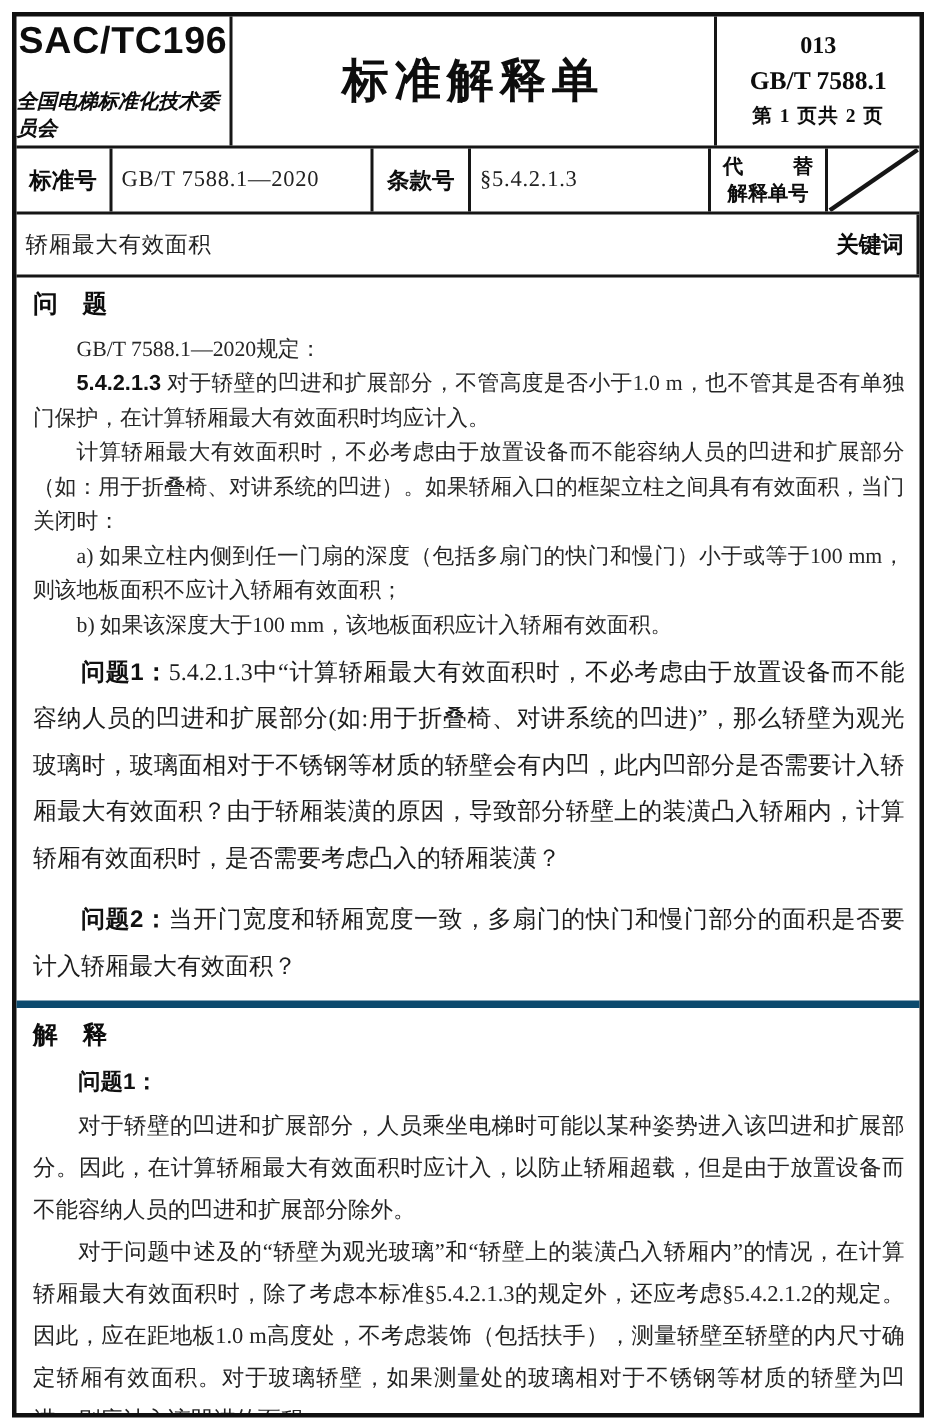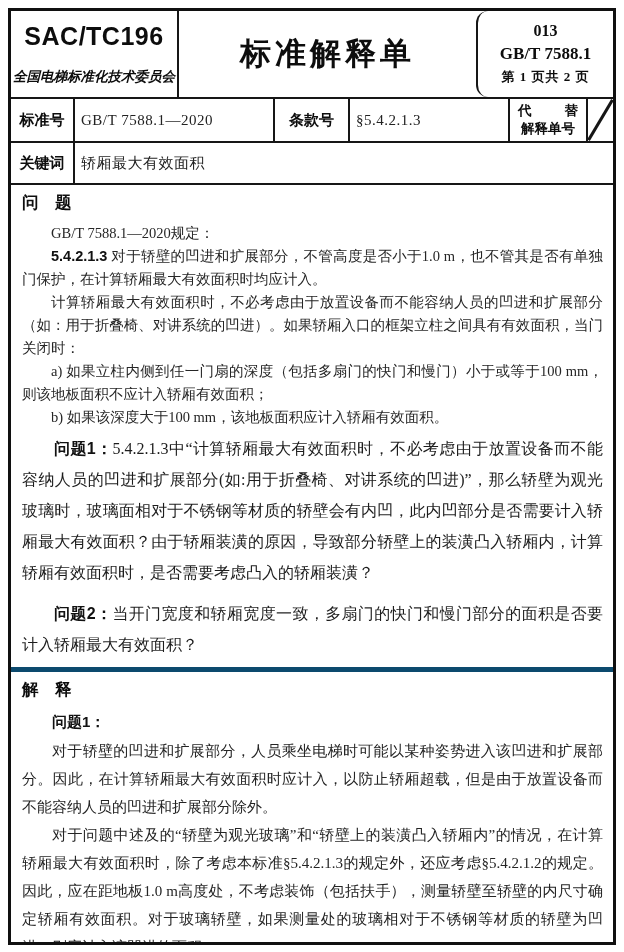--- a/index.html
+++ b/index.html
@@ -17,21 +17,21 @@
     width: 608px; height: 937px;
     border: 3px solid #101010;
     display: flex;
     flex-direction: column;
     background: #fff;
   }
 
   
   .header-row { display: flex; height: 88px; border-bottom: 2px solid #161616; flex: none; }
   .cell-org {
-    width: 168px; flex: none;
+    width: 144px; flex: none;
     border-right: 2px solid #161616;
     display: flex; flex-direction: column; align-items: center; justify-content: center;
     gap: 17px;
   }
   .org-code {
     font-family: "Liberation Sans", "DejaVu Sans", sans-serif;
     font-weight: bold; font-size: 25px; letter-spacing: 0.5px; color: #0d0d0d;
   }
   .org-name {
     font-family: "Liberation Sans", "DejaVu Sans", sans-serif;
@@ -41,21 +41,21 @@
     flex: 1;
     display: flex; align-items: center; justify-content: center;
   }
   .sheet-title {
     font-weight: bold; font-size: 31px; letter-spacing: 4px; color: #0d0d0d;
   }
   .cell-doc {
     width: 137px; flex: none;
     border-left: 2px solid #161616;
     display: flex; flex-direction: column; align-items: center; justify-content: center;
-    gap: 4px; font-weight: bold; color: #0d0d0d; border-radius: 12px;
+    gap: 4px; font-weight: bold; color: #0d0d0d;
   }
   .doc-no { font-size: 16px; }
   .doc-std { font-size: 17px; }
   .doc-page { font-size: 13px; letter-spacing: 1px; }
 
   
   .meta-row { display: flex; height: 44px; border-bottom: 2px solid #161616; flex: none; }
   .keyword-row { display: flex; height: 42px; border-bottom: 2px solid #161616; flex: none; }
   .m-cell {
     display: flex; align-items: center;
@@ -63,22 +63,22 @@
     padding: 0 6px;
   }
   .m-cell.last { border-right: none; }
   .m-label {
     justify-content: center;
     font-family: "Liberation Sans", "DejaVu Sans", sans-serif;
     font-weight: bold; font-size: 15px; color: #0d0d0d;
   }
   .m-value { font-size: 15px; letter-spacing: 0.5px; color: #222; }
   .w-label1 { width: 64px; flex: none; }
-  .w-val1   { width: 200px; flex: none; }
-  .w-label2 { width: 75px; flex: none; }
+  .w-val1   { width: 174px; flex: none; }
+  .w-label2 { width: 65px; flex: none; }
   .w-val2   { width: 160px; flex: none; }
   .w-rep    { width: 78px; flex: none; }
   .w-diag   { flex: 1; }
   .rep-label {
     flex-direction: column; justify-content: center; align-items: center;
     font-family: "Liberation Sans", "DejaVu Sans", sans-serif;
     font-weight: bold; font-size: 13.5px; line-height: 18px; color: #0d0d0d;
     padding: 0 4px;
   }
   .rep-line1 { width: 100%; display: flex; justify-content: space-between; padding: 0 4px; }
@@ -155,22 +155,22 @@
       <div>解释单号</div>
     </div>
     <div class="m-cell last diag-cell w-diag">
       <svg viewBox="0 0 100 100" preserveAspectRatio="none">
         <line x1="2" y1="98" x2="98" y2="2" stroke="#161616" stroke-width="3" vector-effect="non-scaling-stroke"></line>
       </svg>
     </div>
   </div>
 
   <div class="keyword-row">
+    <div class="m-cell m-value last" style="flex:1">轿厢最大有效面积</div>
     <div class="m-cell m-label w-label1">关键词</div>
-    <div class="m-cell m-value last" style="flex:1">轿厢最大有效面积</div>
   </div>
 
   <div class="section question">
     <div class="sec-heading">问　题</div>
     <p class="body-para">GB/T 7588.1—2020规定：</p>
     <p class="body-para"><b>5.4.2.1.3</b><span> 对于轿壁的凹进和扩展部分，不管高度是否小于1.0 m，也不管其是否有单独门保护，在计算轿厢最大有效面积时均应计入。</span></p>
     <p class="body-para">计算轿厢最大有效面积时，不必考虑由于放置设备而不能容纳人员的凹进和扩展部分（如：用于折叠椅、对讲系统的凹进）。如果轿厢入口的框架立柱之间具有有效面积，当门关闭时：</p>
     <p class="body-para">a) 如果立柱内侧到任一门扇的深度（包括多扇门的快门和慢门）小于或等于100 mm，则该地板面积不应计入轿厢有效面积；</p>
     <p class="body-para">b) 如果该深度大于100 mm，该地板面积应计入轿厢有效面积。</p>
     <p class="q-para first"><b>问题1：</b><span>5.4.2.1.3中“计算轿厢最大有效面积时，不必考虑由于放置设备而不能容纳人员的凹进和扩展部分(如:用于折叠椅、对讲系统的凹进)”，那么轿壁为观光玻璃时，玻璃面相对于不锈钢等材质的轿壁会有内凹，此内凹部分是否需要计入轿厢最大有效面积？由于轿厢装潢的原因，导致部分轿壁上的装潢凸入轿厢内，计算轿厢有效面积时，是否需要考虑凸入的轿厢装潢？</span></p>

